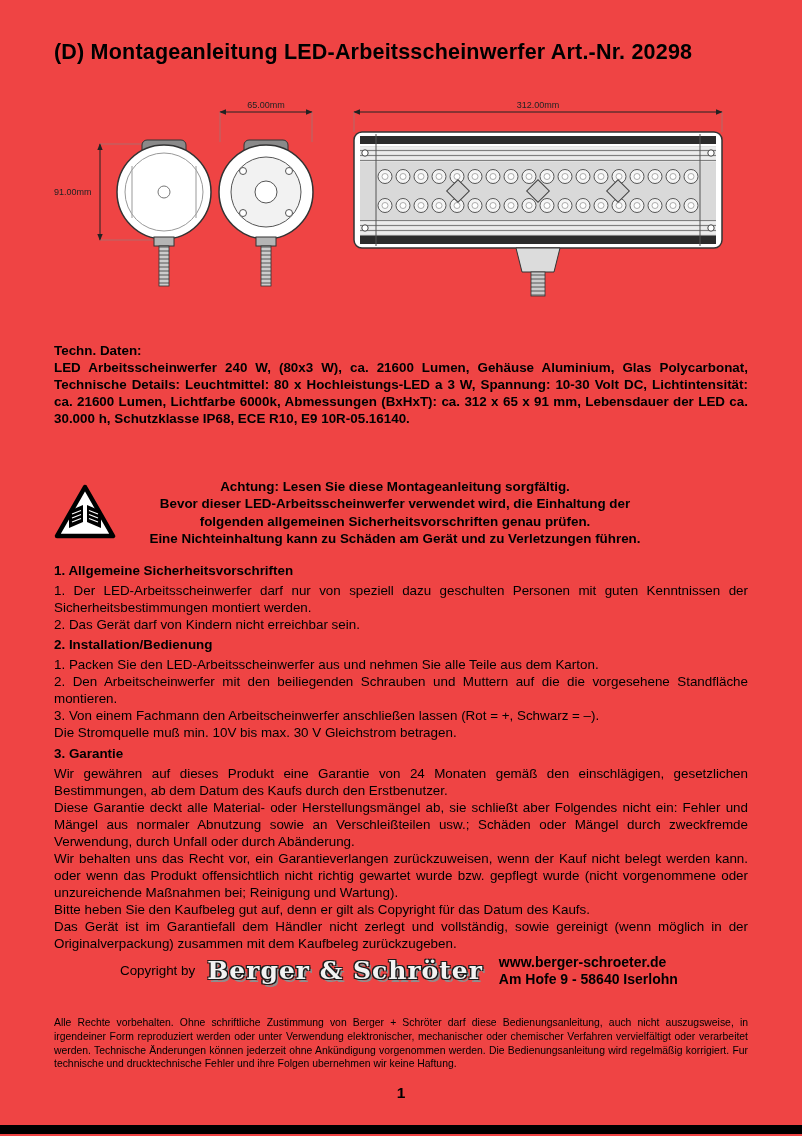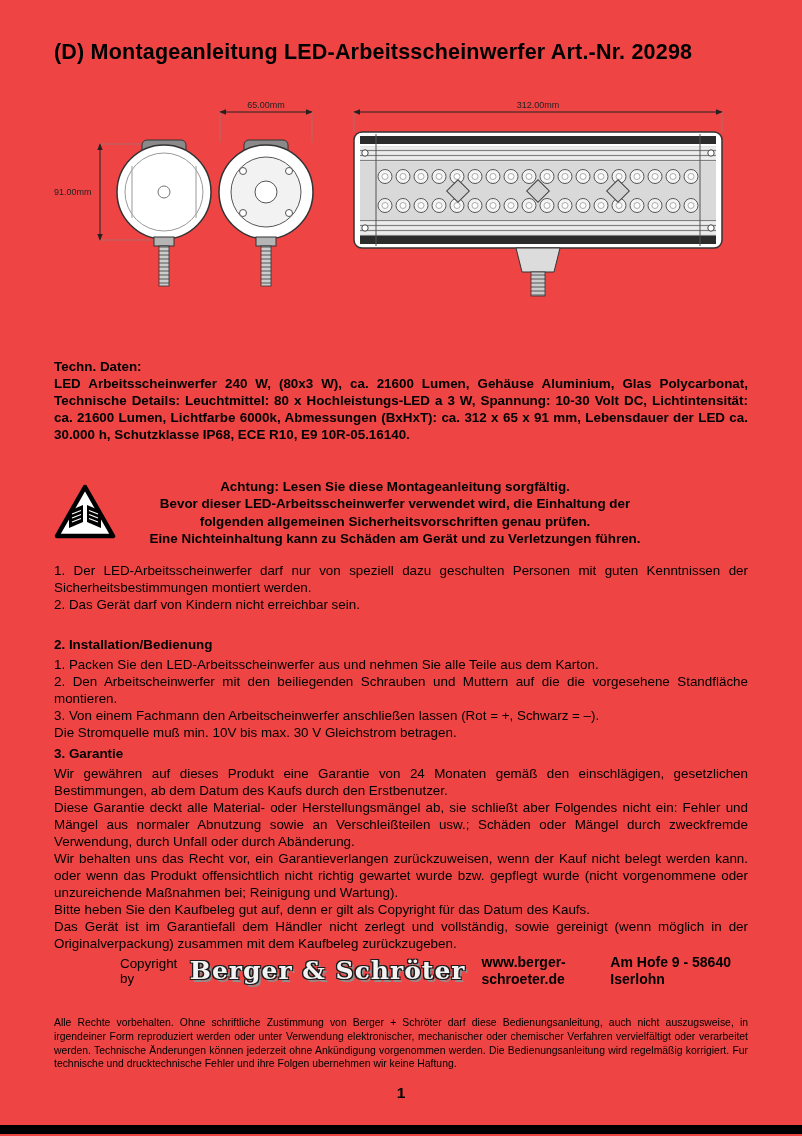--- a/index.html
+++ b/index.html
@@ -4,35 +4,35 @@
 <style>
   * { margin:0; padding:0; box-sizing:border-box; }
   html, body { width:802px; background:#fff; }
   body { font-family:"Liberation Sans", sans-serif; color:#000; }
   .page { position:relative; width:802px; height:1136px; background:#ef4444; overflow:hidden; }
   .abs { position:absolute; left:54px; width:694px; }
   .title { top:40px; font-size:21.5px; font-weight:bold; letter-spacing:0.2px; }
   .drawing { top:98px; height:222px; }
   svg { font-family:"Liberation Sans", sans-serif; }
   .just { text-align:justify; }
-  .tech { top:342px;margin-top:16px; }
+  .tech { top:342px; }
   .tech p { font-size:13.4px; line-height:17px; font-weight:bold; }
   .warning { top:478px; display:flex; gap:16px; }
   .warn-icon { flex:0 0 62px; padding-top:5px; }
   .warn-text { width:526px; font-weight:bold; font-size:13.4px; line-height:17.4px;text-align:center; }
   .sec p { font-size:13.4px; line-height:17px; }
   .sec .h { font-weight:bold; margin-bottom:3px; font-size:13.4px; }
   .sec1 { top:562px; } .sec2 { top:636px; } .sec3 { top:745px; }
   .footer { top:954px; display:flex; align-items:center; padding-left:66px; }
   .copy { font-size:13.4px; }
   .logo { margin-left:12px; font-family:"DejaVu Serif", serif; font-weight:bold; font-size:25px;
           color:#f2f2f2; letter-spacing:1px; white-space:nowrap;
           text-shadow:-1.3px -1.3px 0 #1c1c1c, 1.3px -1.3px 0 #1c1c1c, -1.3px 1.3px 0 #1c1c1c,
                       1.3px 1.3px 0 #1c1c1c, 2.6px 2.6px 0 #8f8f8f; }
-  .contact { margin-left:16px; display:flex; flex-direction:row; font-weight:bold;
+  .contact { margin-left:16px; display:flex; flex-direction:column; font-weight:bold;
              font-size:14px; line-height:16.5px; }
   .legal { top:1016px; font-size:10.4px; line-height:13.8px; text-align:justify; }
   .pagenum { top:1084px; text-align:center; font-weight:bold; font-size:15.5px; }
   .bottom-bar { position:absolute; top:1125px; left:0; width:802px; height:9px; background:#000; }
 </style>
 </head>
 <body>
 
 <div class="page">
 
@@ -138,20 +138,21 @@
       </svg>
     </div>
     <div class="warn-text">
       <p>Achtung: Lesen Sie diese Montageanleitung sorgfältig.</p>
       <p>Bevor dieser LED-Arbeitsscheinwerfer verwendet wird, die Einhaltung der folgenden allgemeinen Sicherheitsvorschriften genau prüfen.</p>
       <p>Eine Nichteinhaltung kann zu Schäden am Gerät und zu Verletzungen führen.</p>
     </div>
   </div>
 
   <div class="abs sec sec1">
+    <p class="h">1. Allgemeine Sicherheitsvorschriften</p>
     <p class="just">1. Der LED-Arbeitsscheinwerfer darf nur von speziell dazu geschulten Personen mit guten Kenntnissen der Sicherheitsbestimmungen montiert werden.</p>
     <p>2. Das Gerät darf von Kindern nicht erreichbar sein.</p>
   </div>
 
   <div class="abs sec sec2">
     <p class="h">2. Installation/Bedienung</p>
     <p>1. Packen Sie den LED-Arbeitsscheinwerfer aus und nehmen Sie alle Teile aus dem Karton.</p>
     <p class="just">2. Den Arbeitscheinwerfer mit den beiliegenden Schrauben und Muttern auf die die vorgesehene Standfläche montieren.</p>
     <p>3. Von einem Fachmann den Arbeitscheinwerfer anschließen lassen (Rot = +, Schwarz = –).</p>
     <p>Die Stromquelle muß min. 10V bis max. 30 V Gleichstrom betragen.</p>

